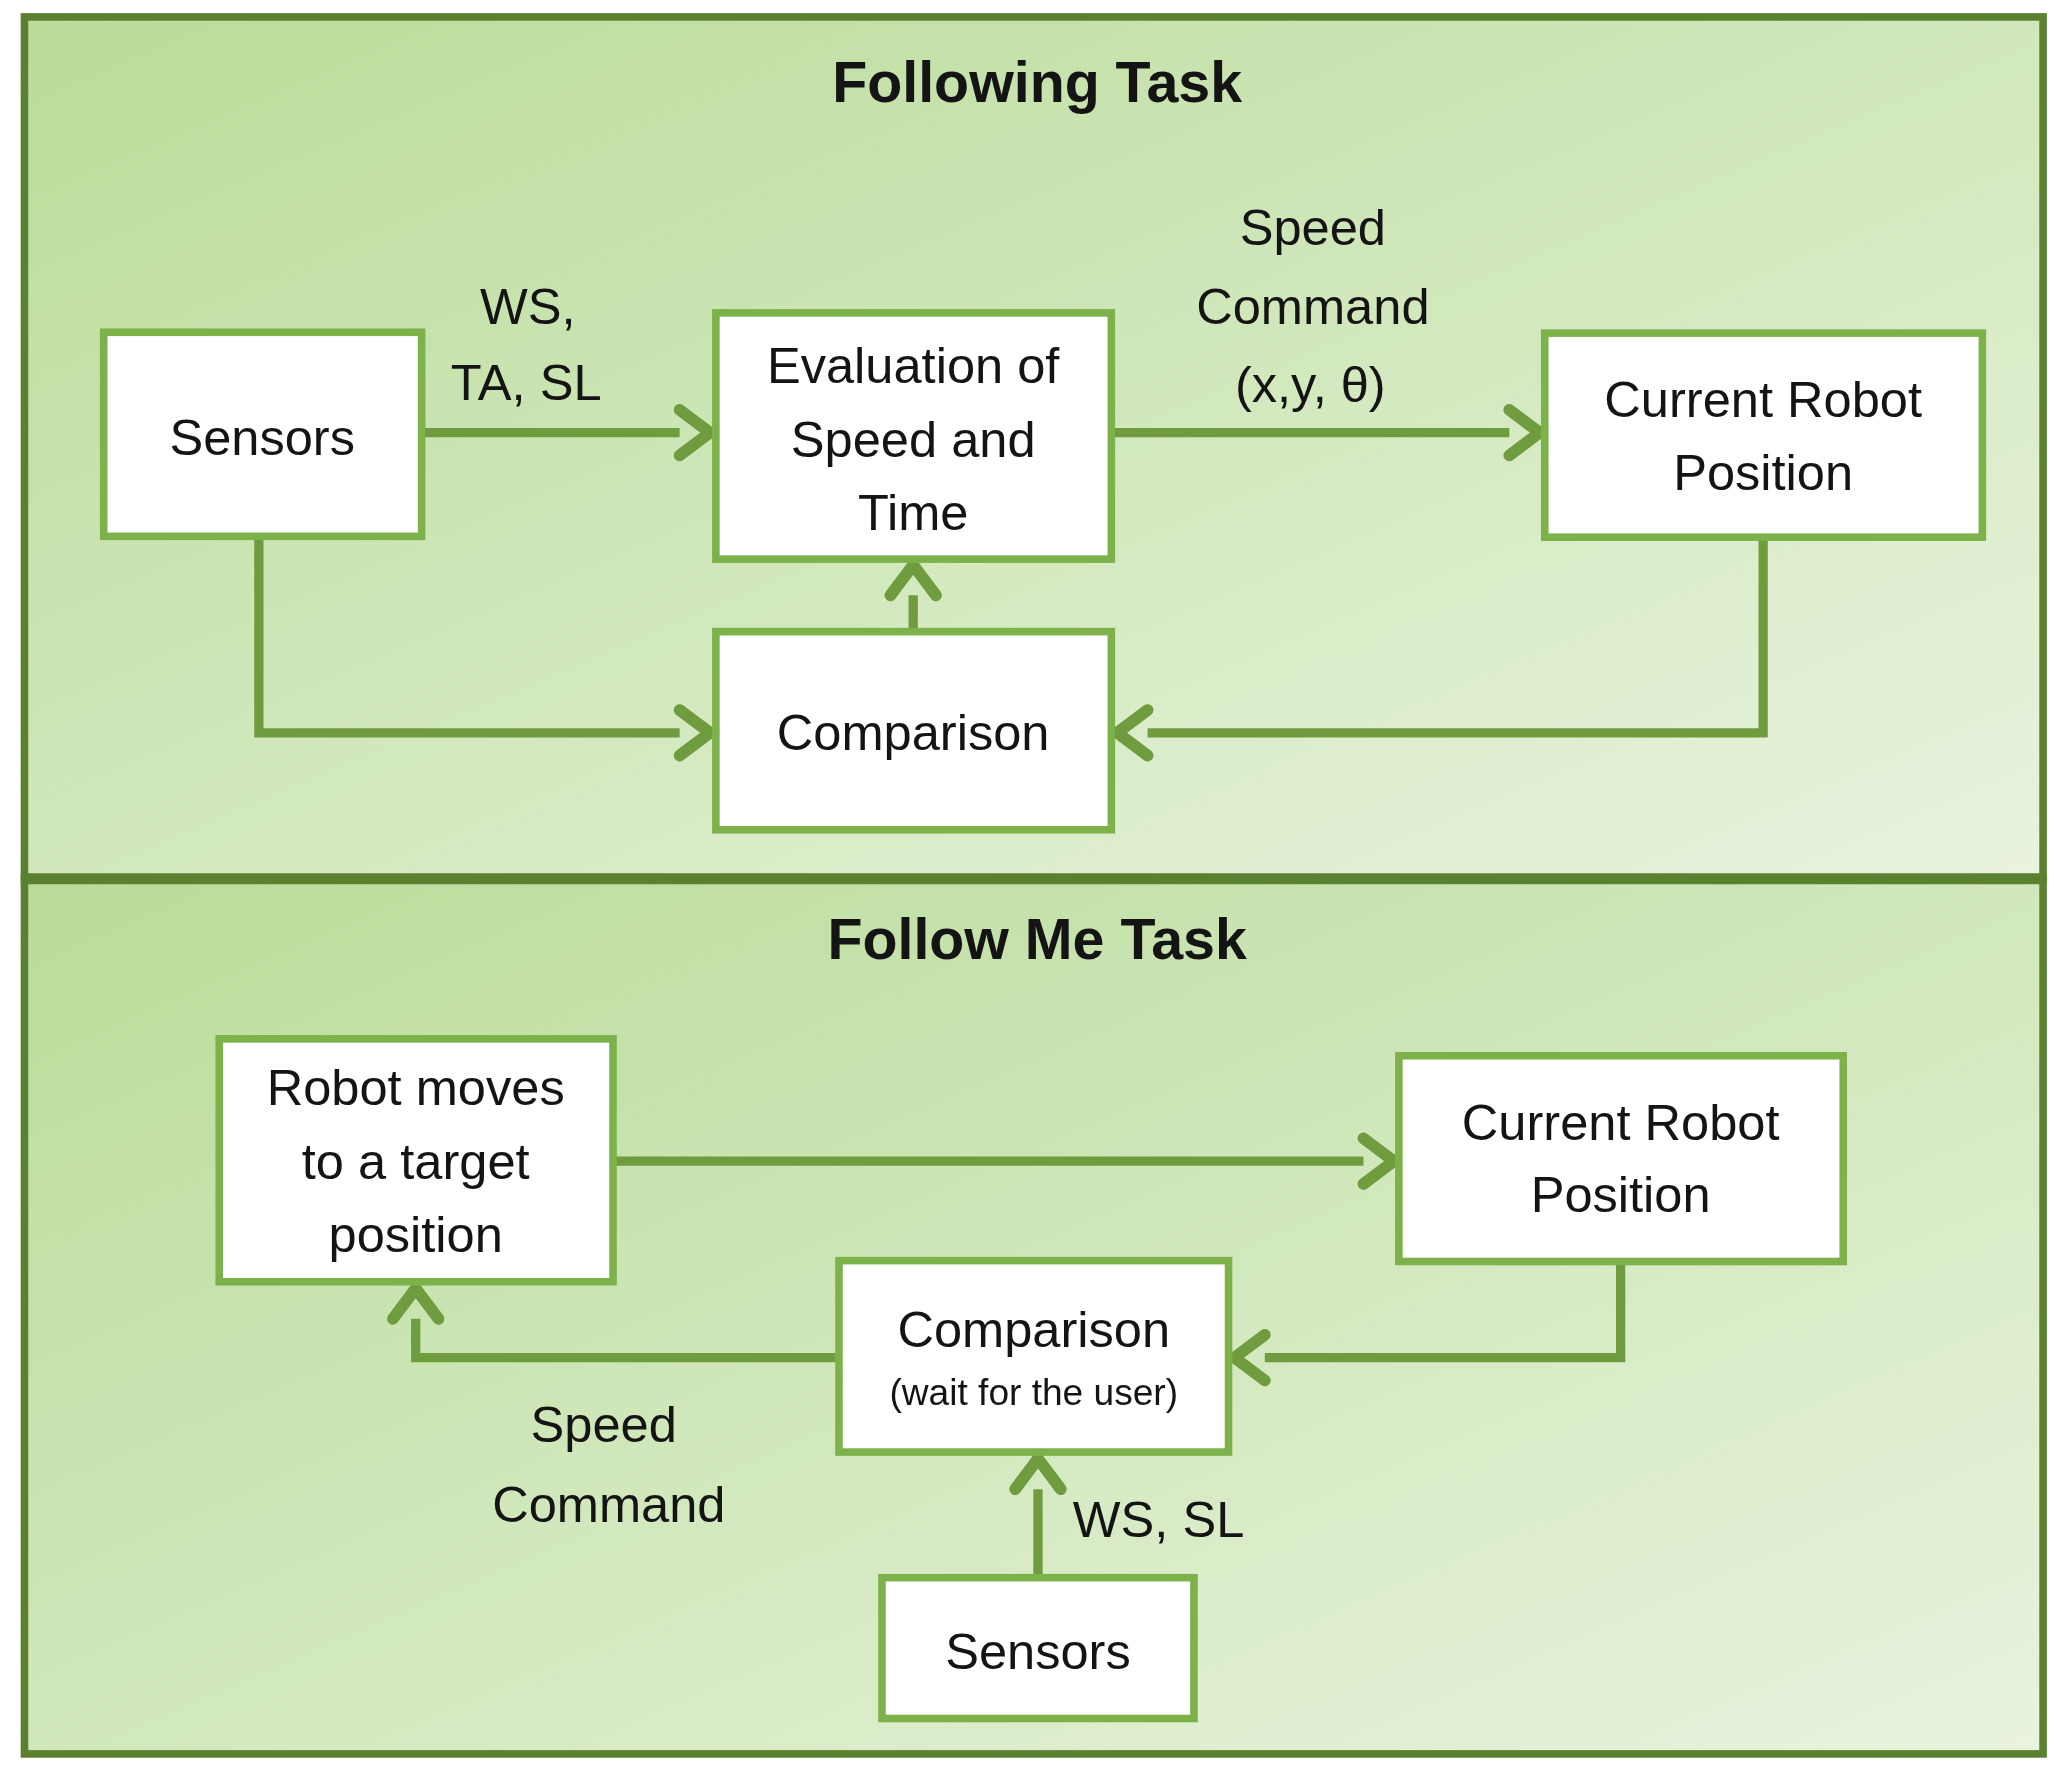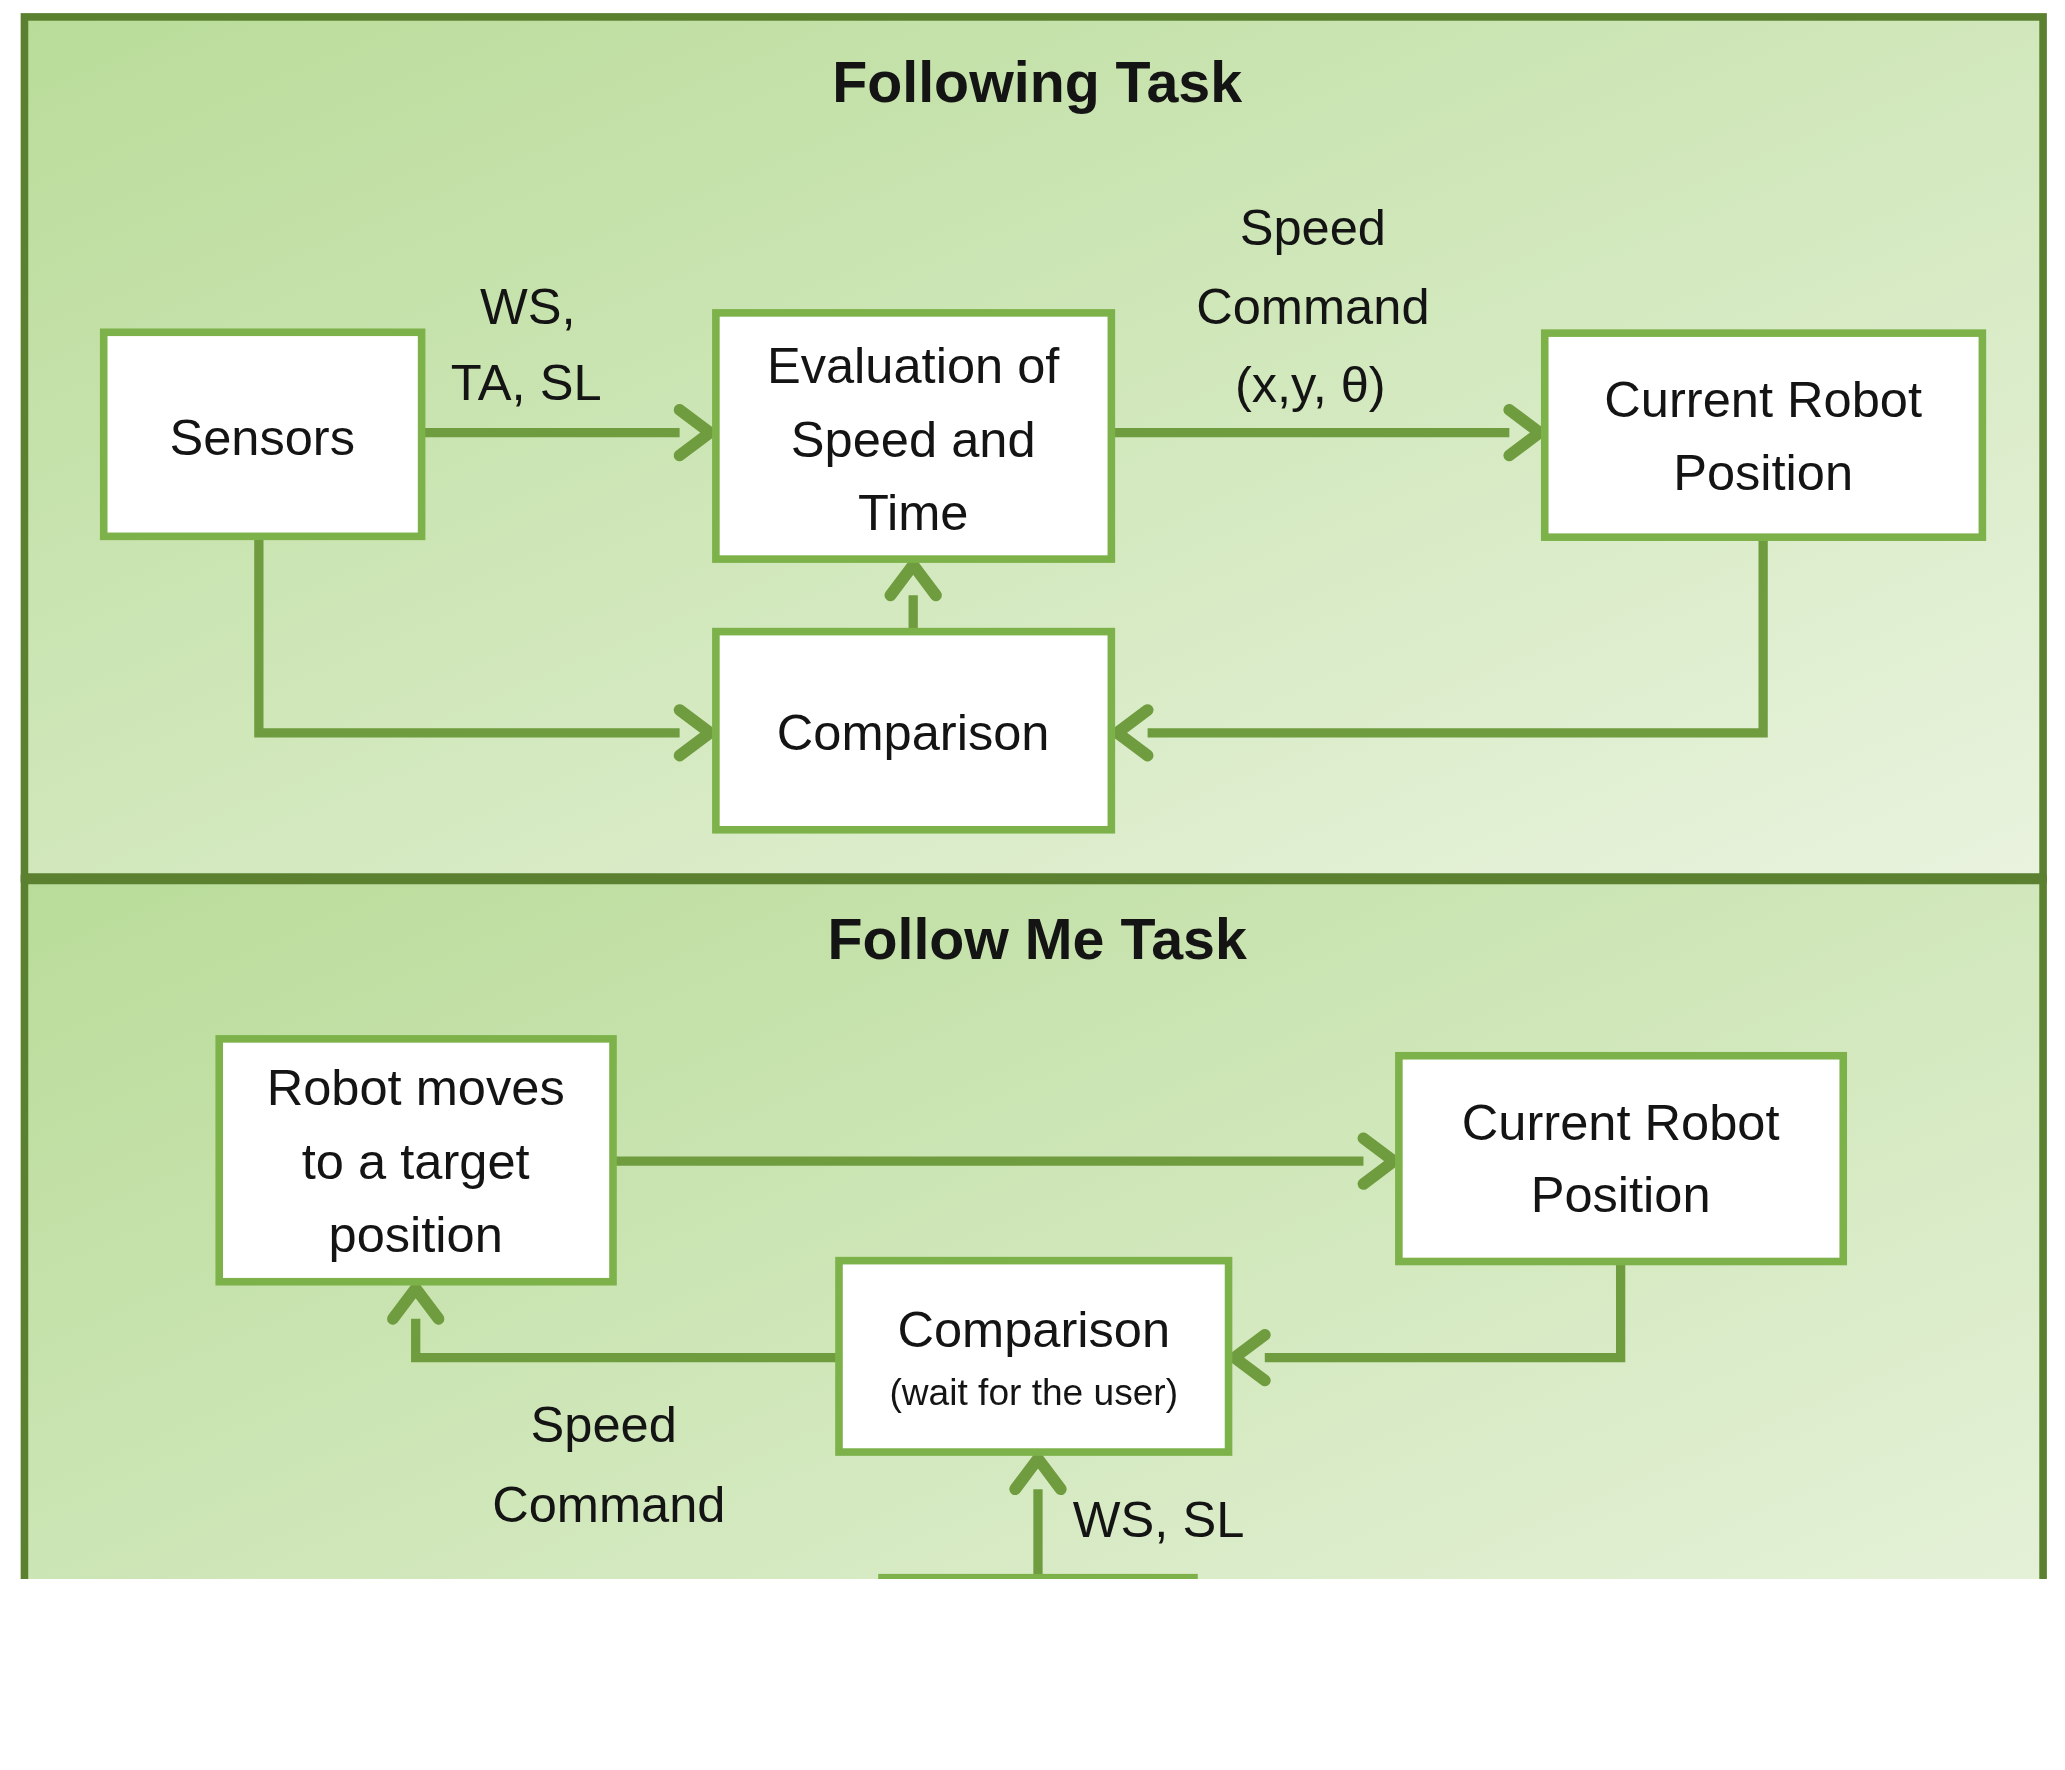--- a/index.html
+++ b/index.html
@@ -1,16 +1,16 @@
 <!DOCTYPE html>
 <html style="--c-panelBorder: #5a8030; --c-arrow: #6f9c3e; --c-boxBorder: #7db24a; --c-boxFill: #ffffff; --c-bgFrom: #b9dc99; --c-bgTo: #e9f3de; --c-text: #141414;font-size:13.5px"><head>
 <meta charset="utf-8">
 <style>
   html, body { margin: 0; padding: 0; background: #ffffff; }
-  .stage { width: 2065px; height: 1579px; position: relative; }
+  .stage { width: 2065px; height: 1770px; position: relative; }
   svg { display: block; }
   text {
     font-family: "Liberation Sans", sans-serif;
     fill: var(--c-text, #141414);
     text-anchor: middle;
     dominant-baseline: central;
   }
   .panel-title { font-size: 68px; font-weight: bold; }
   .box-text    { font-size: 60px; }
   .box-note    { font-size: 44px; }

